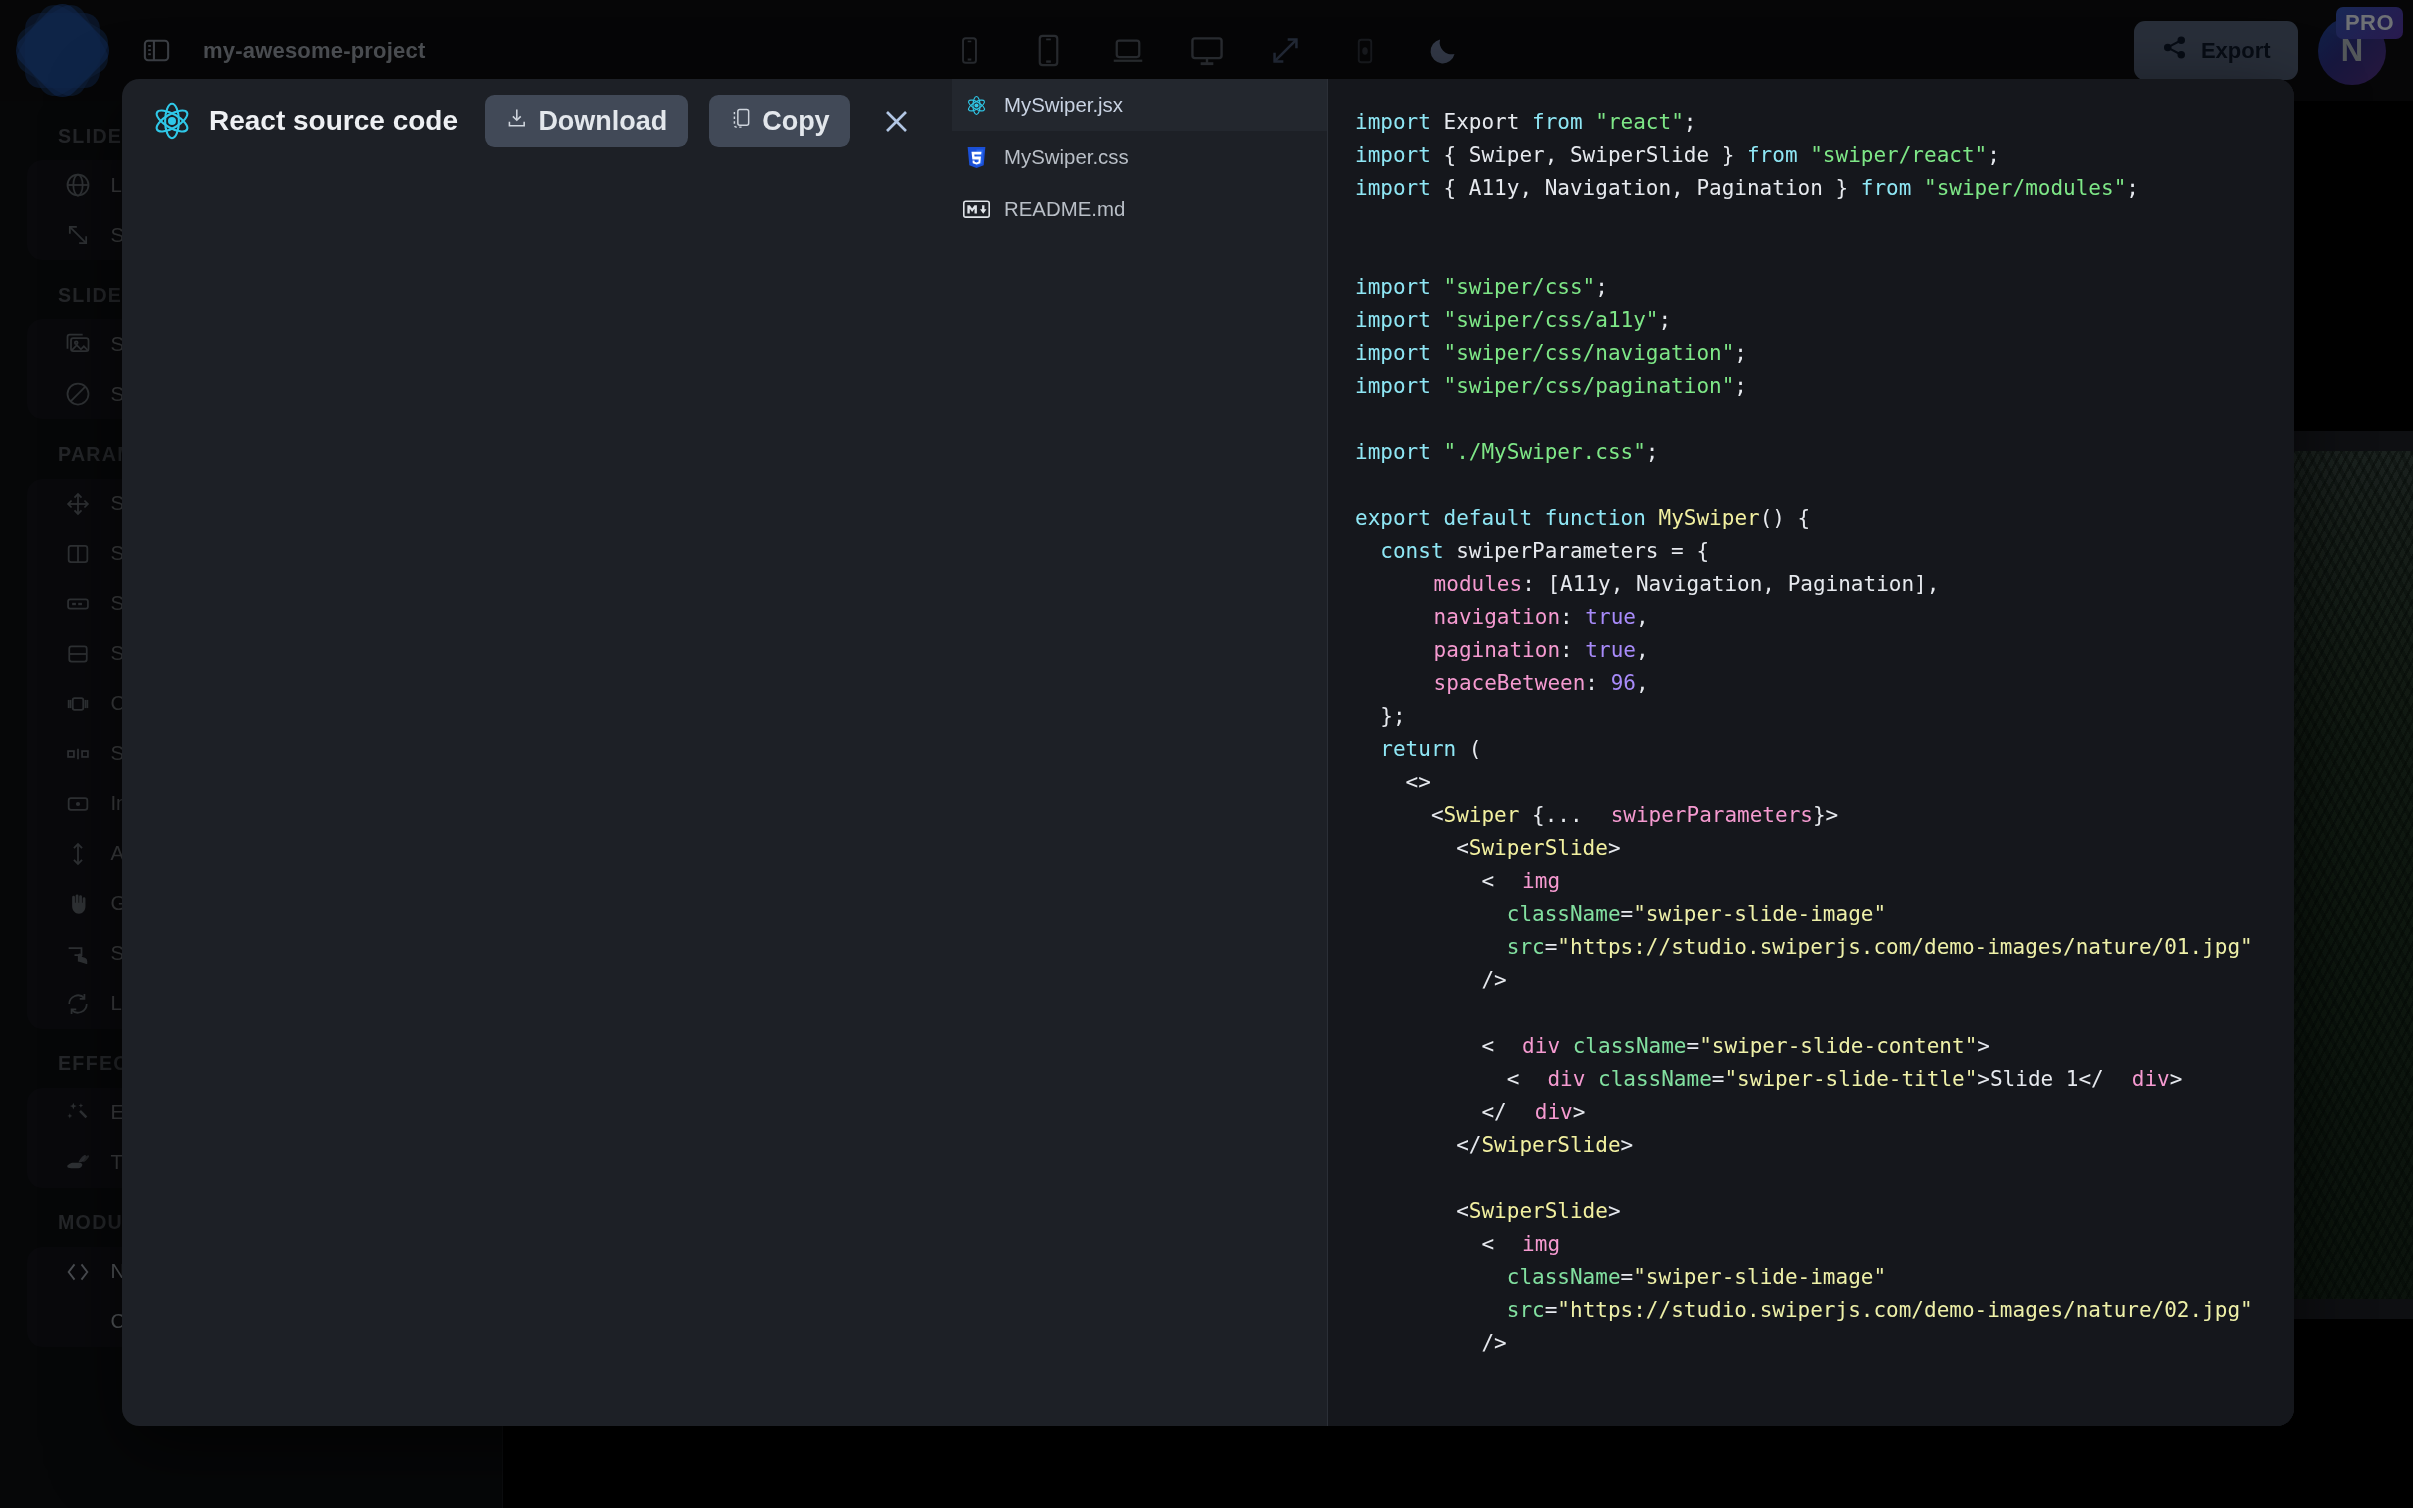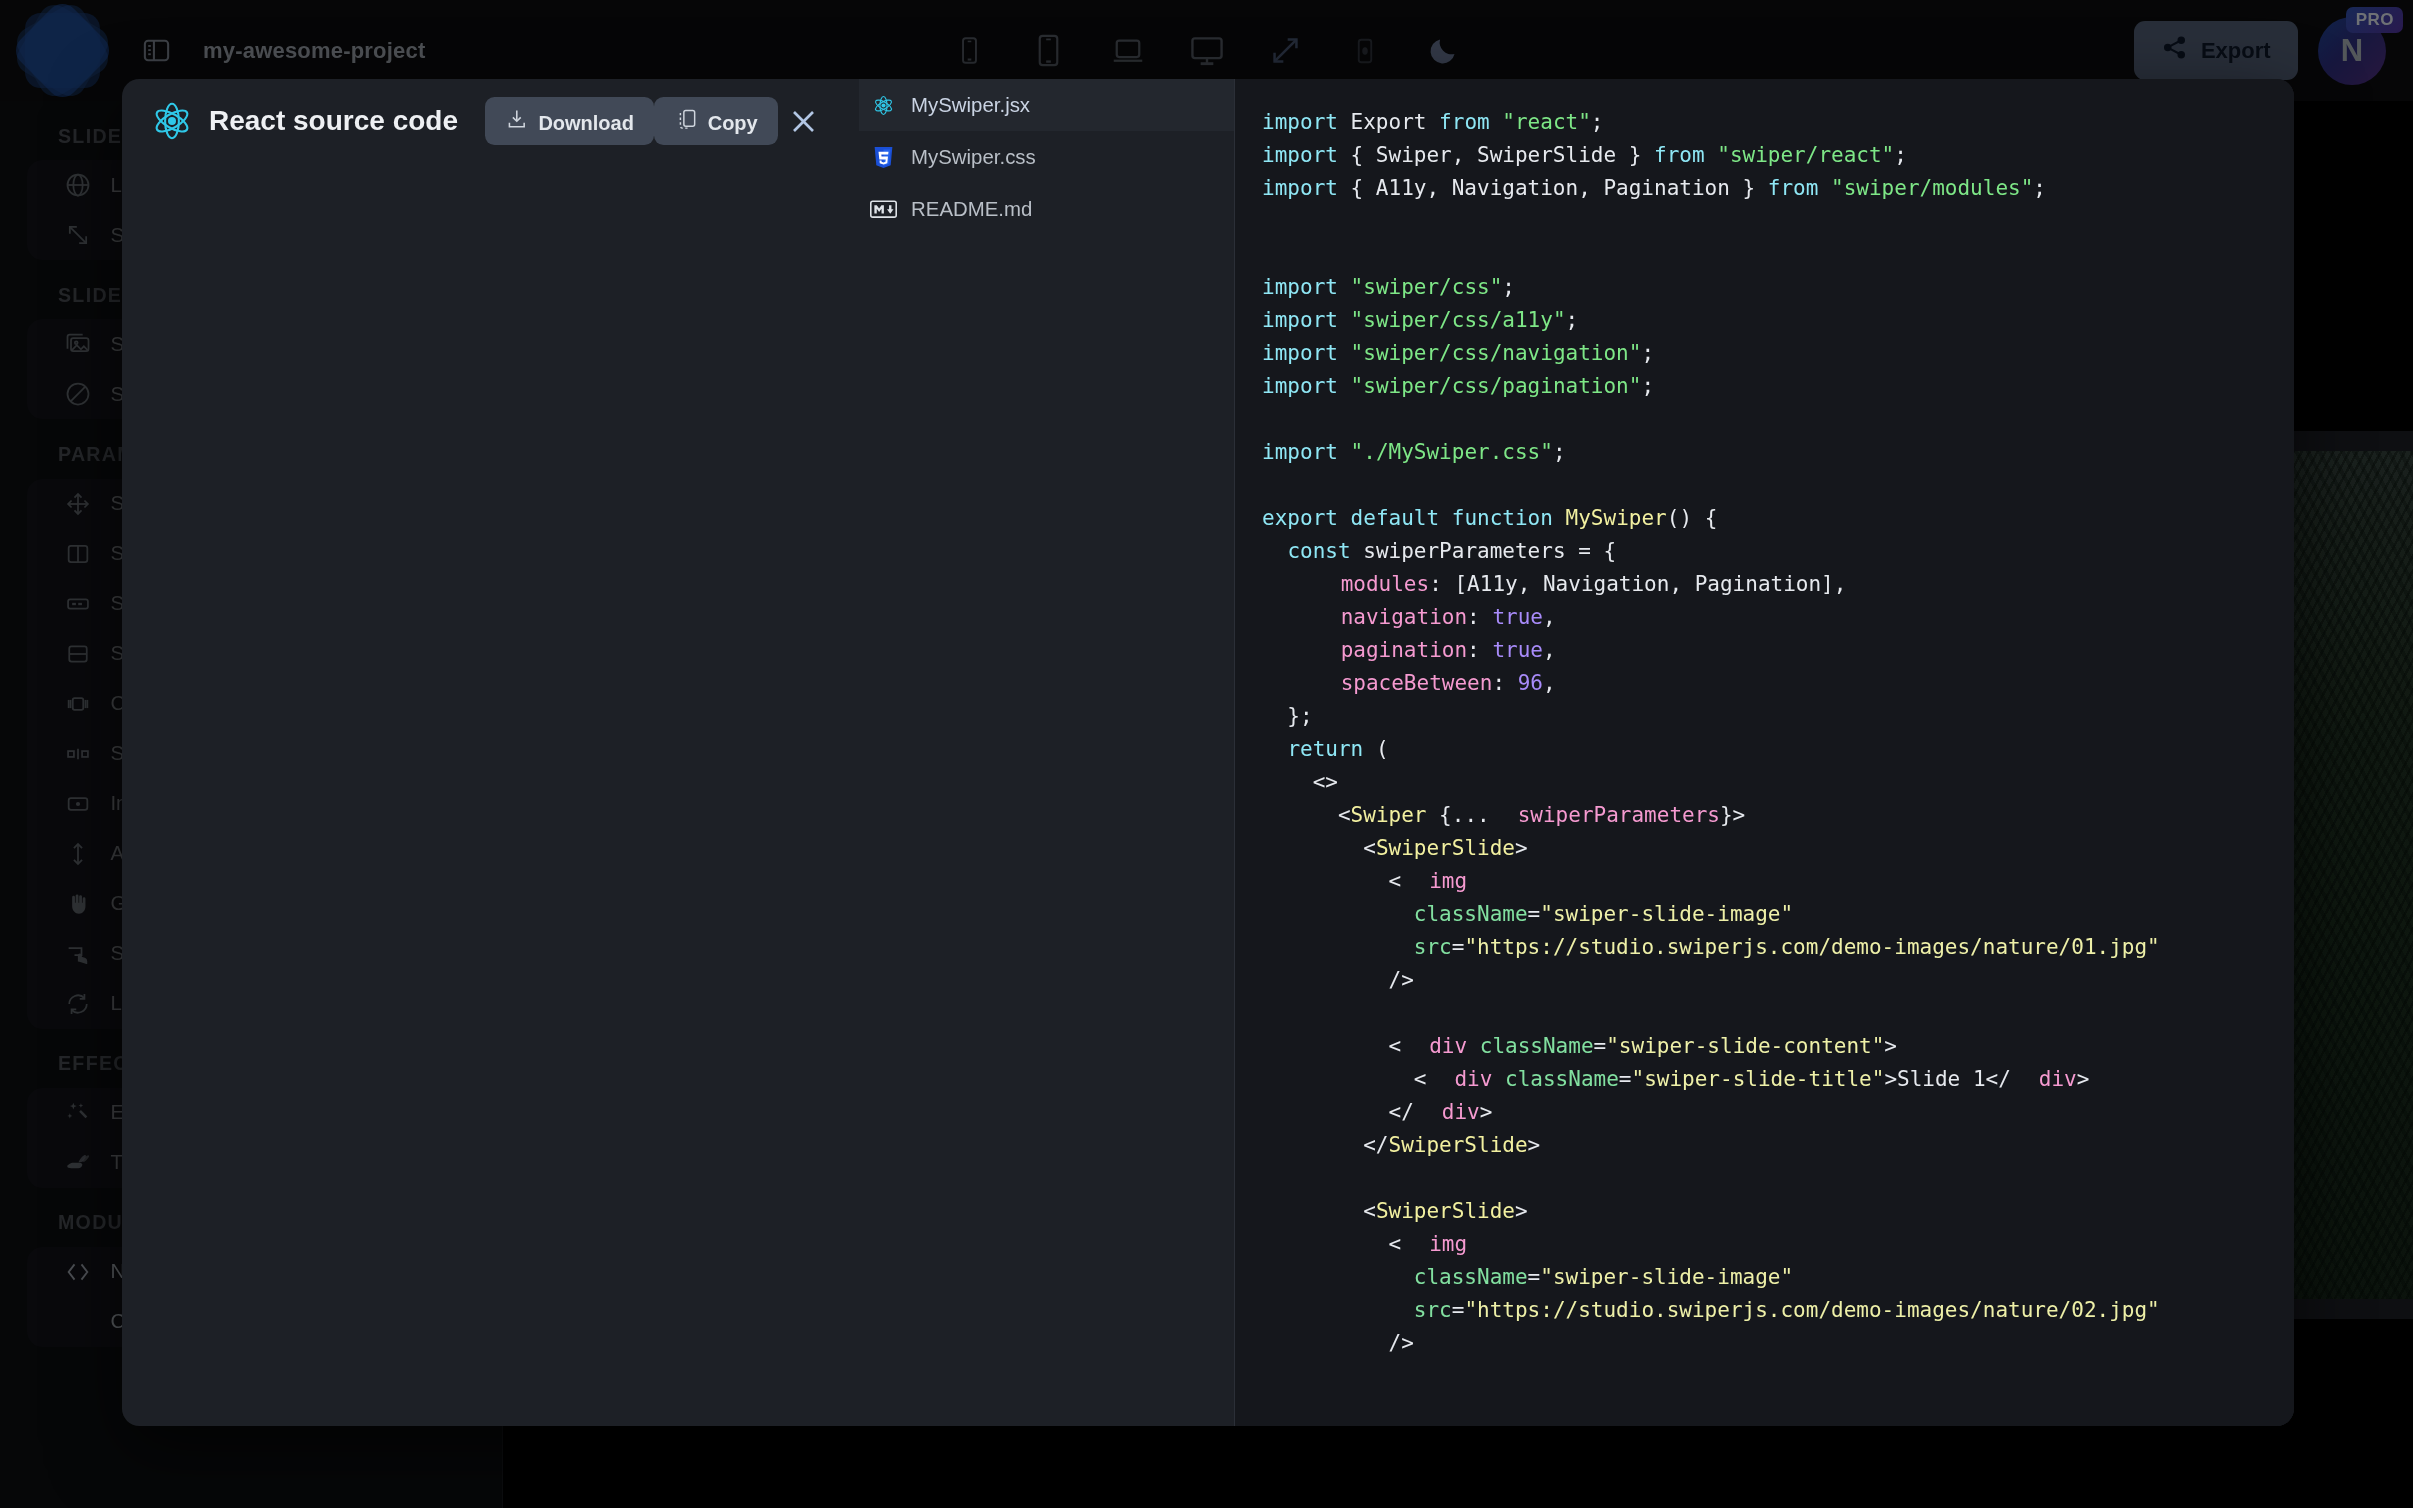--- a/index.html
+++ b/index.html
@@ -57,21 +57,21 @@
   .avatar-wrap { position: relative; width: 68px; height: 68px; }
   .avatar {
     width: 68px; height: 68px; border-radius: 50%;
     background: linear-gradient(135deg, #1d3f86 0%, #2a2a72 45%, #4a2a72 100%);
     display:flex; align-items:center; justify-content:center;
     color: #9aa0a6; font-size: 31px; font-weight: 700;
   }
   .pro-badge {
     position: absolute; top: -9.4px; right: -17.3px;
     background: linear-gradient(135deg,#2d4a9e,#4b2f8e);
-    color: #c9ced6; font-size: 17px; font-weight: 700;
+    color: #c9ced6; font-size: 22px; font-weight: 700;
     padding: 3.1px 9.4px; border-radius: 7px; letter-spacing:0.4px;
   }
 
   
   .sidebar {
     position: absolute; top: 101px; left: 0; width: 503px; bottom: 0;
     background: #0c0d10; overflow: hidden;
     border-right: 0.8px solid #16181c;
   }
   .sb-section-title {
@@ -138,24 +138,24 @@
   .modal-head {
     height: 84px; display: flex; align-items: center; padding: 0 31px 0 27px;
     flex: none;
   }
   .react-logo { width: 46px; height: 46px; flex:none; }
   .modal-title {
     color: #eef0f3; font-size: 28px; font-weight: 700; margin-left: 14px; margin-right: 27px;
     white-space: nowrap;
   }
   .mh-btn {
-    display:flex; align-items:flex-end; gap: 9.4px;
+    display:flex; align-items:flex-start; gap: 9.4px;
     background:#414957; color:#e3e7ec; border-radius: 9.4px;
-    padding: 10.2px 20.4px; font-size: 20px; font-weight: 700; cursor:pointer;
-    margin-right: 0; white-space: nowrap;
+    padding: 10.2px 20.4px; font-size: 27px; font-weight: 700; cursor:pointer;
+    margin-right: 21px; white-space: nowrap;
   }
   .close-x { margin-left: auto; width: 50px; height:50px; display:flex; align-items:center; justify-content:center; cursor:pointer; }
 
   .modal-body { flex: 1; display: flex; min-height: 0; }
   .file-list {
     width: 376px; flex: none; background: #1d2026; border-right: 0.8px solid #2b2f37;
     padding-top: 0;
   }
   .file-item {
     display: flex; align-items: center; height: 52px; padding: 0 0 0 11px;

